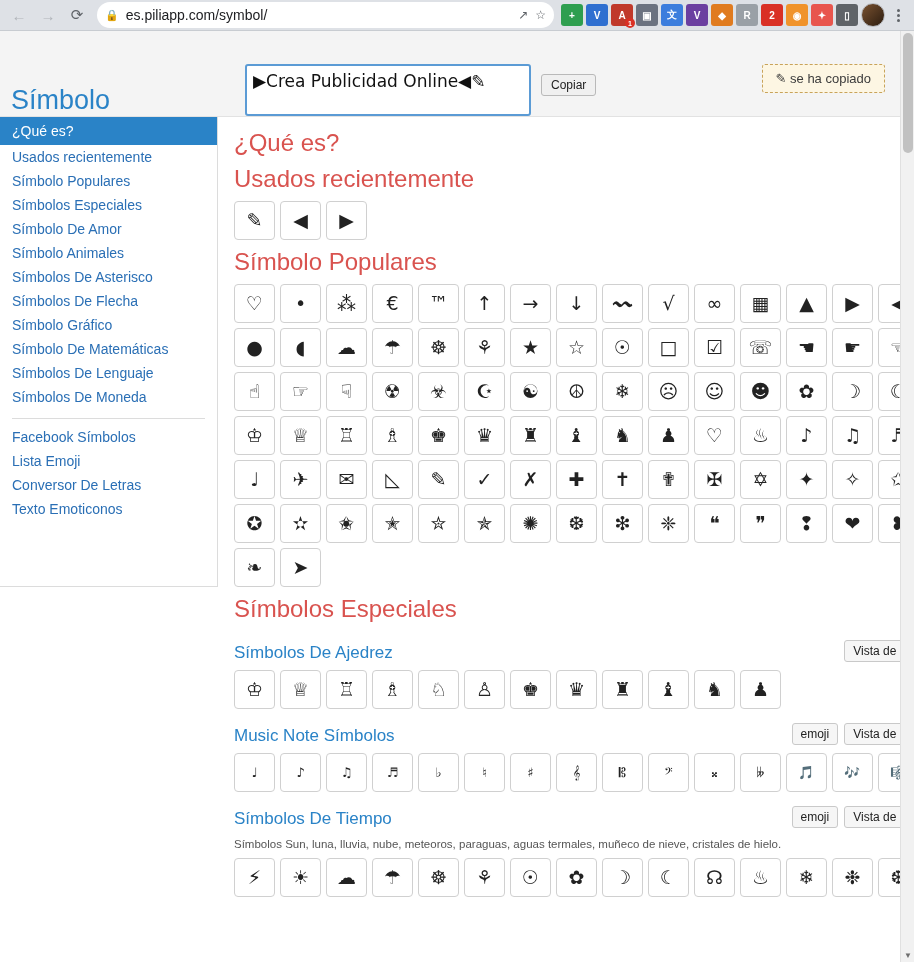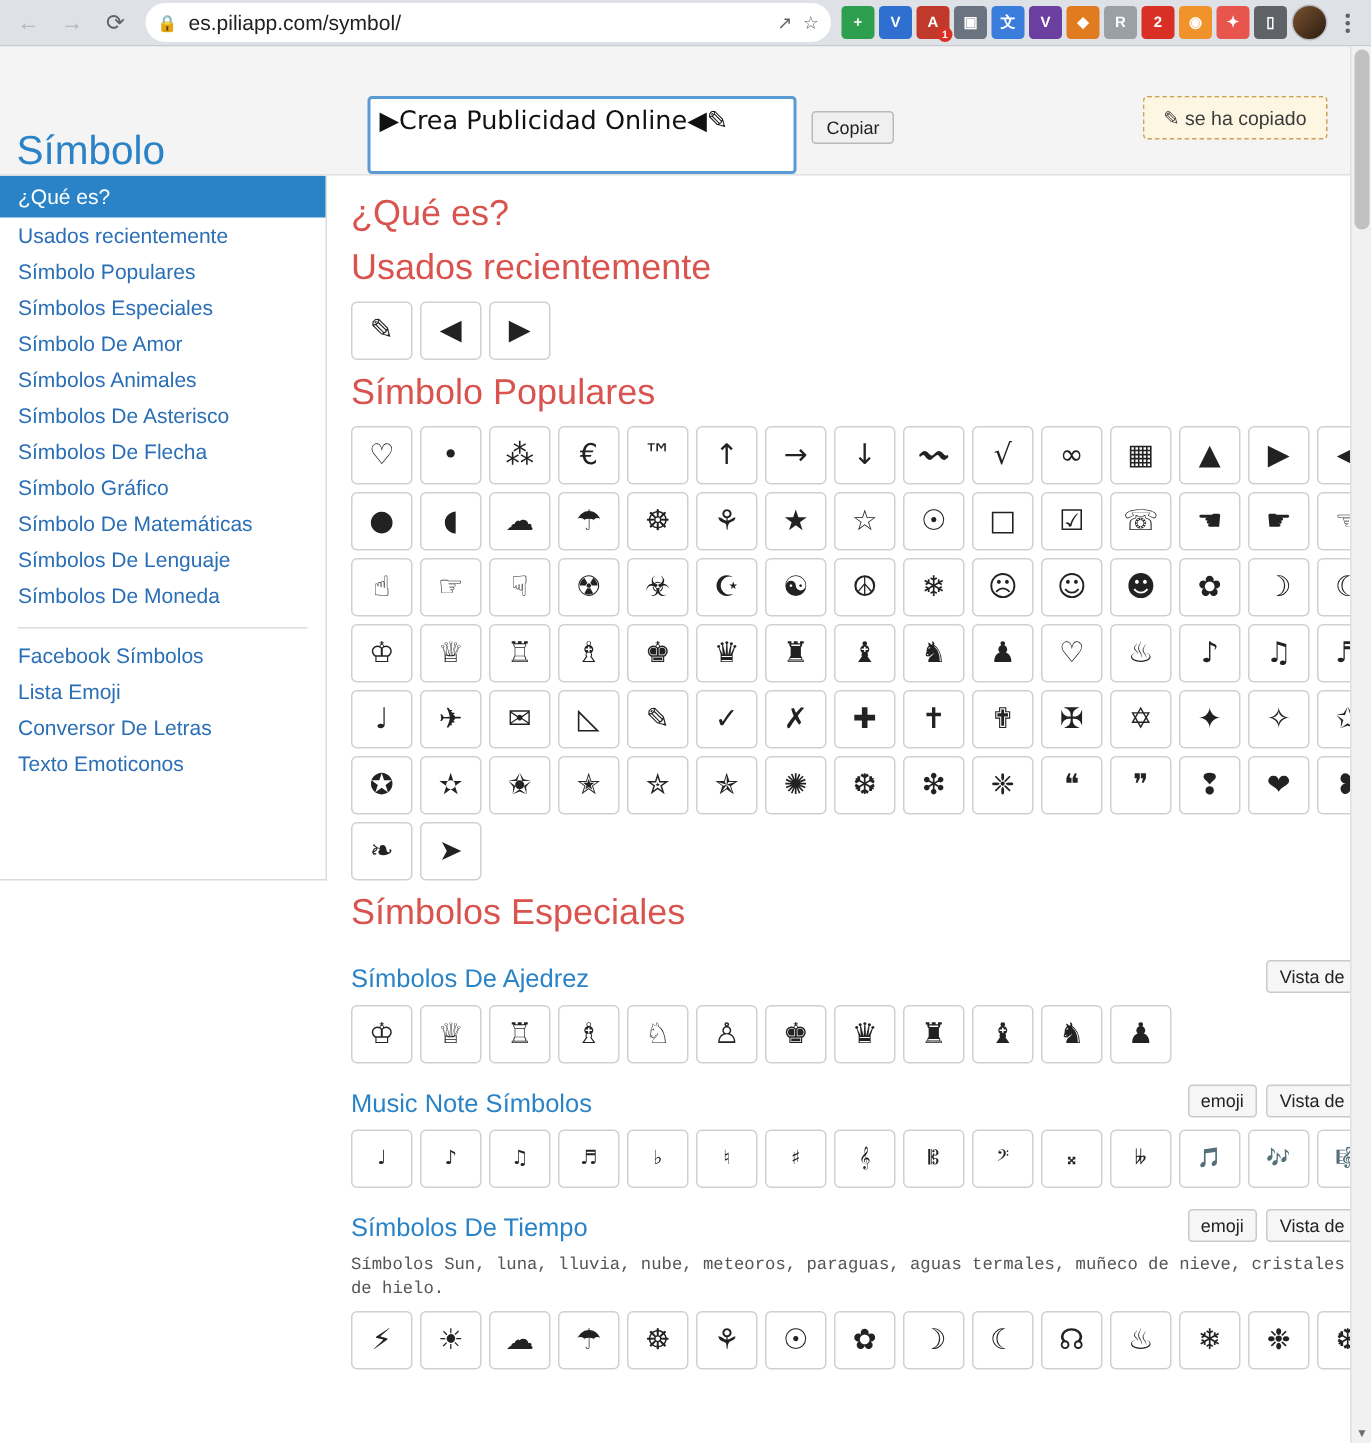--- a/index.html
+++ b/index.html
@@ -204,21 +204,20 @@
     margin: 0 0 4px 0;
     line-height: 1.45;
     max-width: 660px;
   }
   p.small {
     font-size: 11.5px;
     color: #555;
     margin: 0 0 6px 0;
     line-height: 1.4;
     max-width: 700px;
-    font-family: Liberation Mono, monospace;
   }
   .sym-row {
     display: flex;
     flex-wrap: nowrap;
     gap: 5px;
     margin-bottom: 5px;
   }
   .sym-grid {
     display: flex;
     flex-wrap: wrap;
@@ -326,21 +325,21 @@
 </div>
 
 <div class="body-wrap">
 
   <nav class="sidebar">
     <div class="side-active">¿Qué es?</div>
     <a class="side-link" href="#">Usados recientemente</a>
     <a class="side-link" href="#">Símbolo Populares</a>
     <a class="side-link" href="#">Símbolos Especiales</a>
     <a class="side-link" href="#">Símbolo De Amor</a>
-    <a class="side-link" href="#">Símbolos Animales</a>
+    <a class="side-link" href="#">Símbolo Animales</a>
     <a class="side-link" href="#">Símbolos De Asterisco</a>
     <a class="side-link" href="#">Símbolos De Flecha</a>
     <a class="side-link" href="#">Símbolo Gráfico</a>
     <a class="side-link" href="#">Símbolo De Matemáticas</a>
     <a class="side-link" href="#">Símbolos De Lenguaje</a>
     <a class="side-link" href="#">Símbolos De Moneda</a>
     <div class="side-sep"></div>
     <a class="side-link" href="#">Facebook Símbolos</a>
     <a class="side-link" href="#">Lista Emoji</a>
     <a class="side-link" href="#">Conversor De Letras</a>

